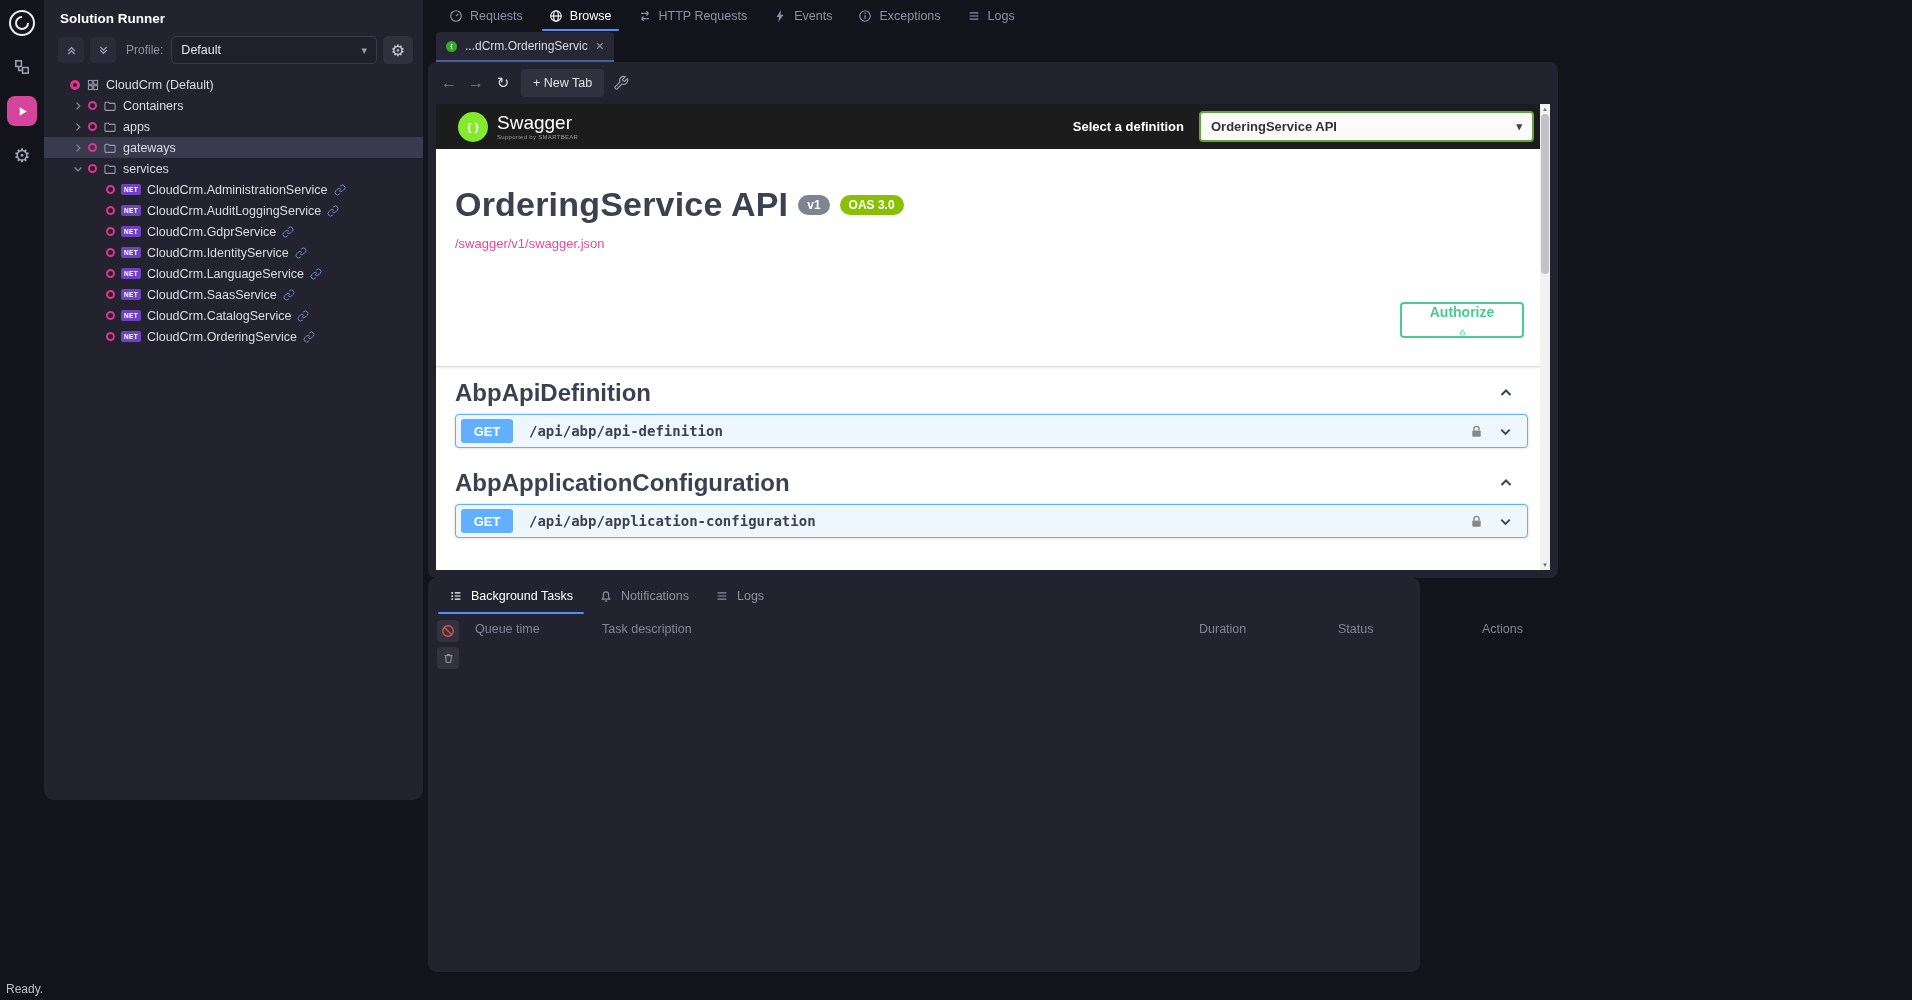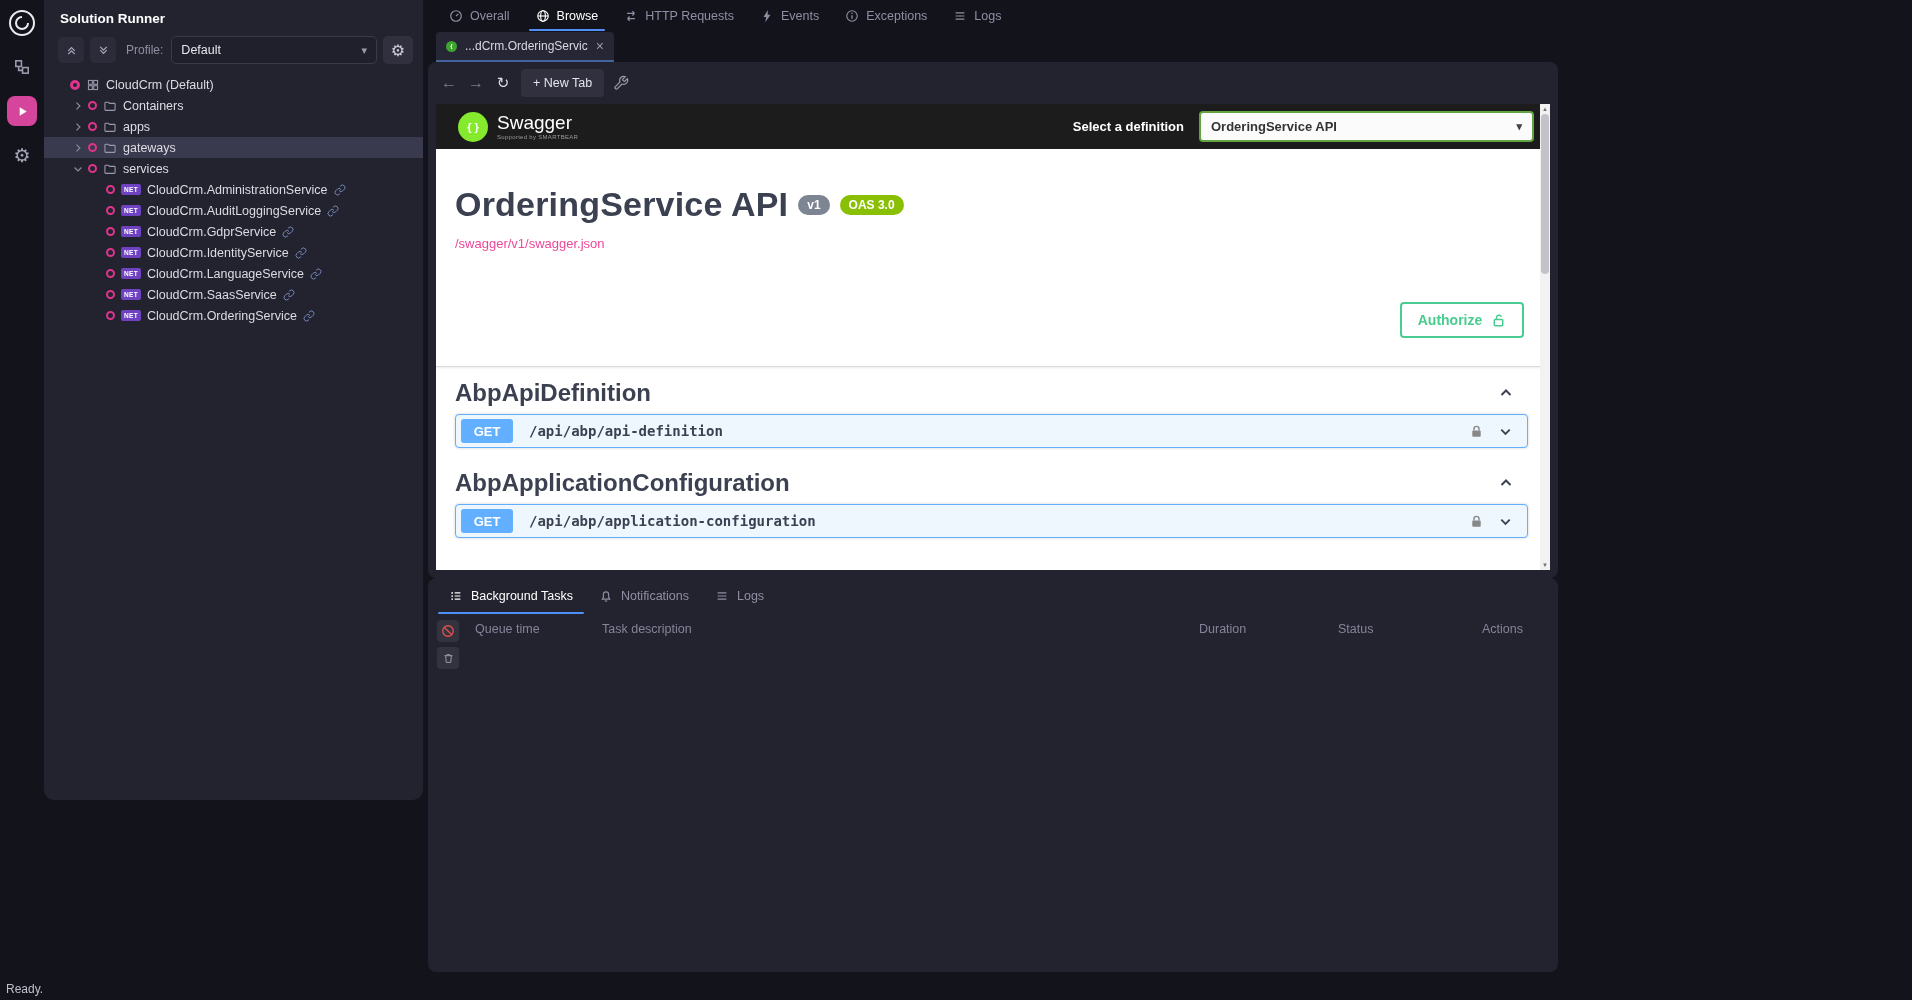--- a/index.html
+++ b/index.html
@@ -77,21 +77,21 @@
   .sw-select{width:335px;height:31px;background:#fbfbfb;border:2px solid #62a342;border-radius:4px;display:flex;align-items:center;padding:0 10px;font-size:13px;font-weight:700;color:#333;cursor:pointer;}
   .sw-select .sw-caret{margin-left:auto;color:#444;font-size:11px;}
 
   
   .sw-title-row{display:flex;align-items:center;gap:10px;margin:36px 0 0 19px;}
   .sw-title-row h1{font-size:34px;font-weight:700;color:var(--swdark);letter-spacing:.2px;}
   .pill{border-radius:57px;color:#fff;font-size:12px;font-weight:700;padding:3px 9px;}
   .pill.gray{background:#7d8492;}
   .pill.green{background:#89bf04;}
   .sw-link{display:inline-block;margin:12px 0 0 19px;font-size:13px;color:#ec4899;text-decoration:none;cursor:pointer;}
-  .sw-auth{position:absolute;right:26px;top:198px;width:124px;height:36px;background:#fff;border:2px solid var(--auth);border-radius:4px;color:var(--auth);font-size:14px;font-weight:700;display:flex;align-items:center;justify-content:center;gap:9px;cursor:pointer;font-family:"Liberation Sans",sans-serif;}
+  .sw-auth{position:absolute;right:26px;top:198px;width:124px;height:36px;background:#fff;border:2px solid var(--auth);border-radius:4px;color:var(--auth);font-size:14px;font-weight:700;display:flex;align-items:center;justify-content:center;gap:9px;cursor:pointer;font-family:"Liberation Sans",sans-serif;flex-direction:column;}
   .sw-auth svg{width:15px;height:15px;}
   .sw-divider{position:absolute;top:262px;left:0;right:0;border-bottom:1px solid #dcdcdc;box-shadow:0 1px 2px rgba(0,0,0,.12);}
 
   
   .sw-sections{position:absolute;top:268px;left:19px;right:22px;}
   .sw-tag{display:flex;align-items:center;justify-content:space-between;height:42px;margin-top:0;padding-right:14px;}
   .sw-tag h3{font-size:24px;font-weight:700;color:var(--swdark);}
   .tag-arrow{width:16px;height:16px;color:var(--swdark);cursor:pointer;}
   .opblock{height:34px;background:var(--getbg);border:1px solid var(--get);border-radius:4px;box-shadow:0 0 3px rgba(0,0,0,.19);display:flex;align-items:center;padding:0 8px 0 5px;margin-bottom:6px;cursor:pointer;}
   .opmethod{background:var(--get);color:#fff;font-size:13px;font-weight:700;border-radius:3px;min-width:52px;height:24px;display:flex;align-items:center;justify-content:center;}
@@ -99,21 +99,21 @@
   .oplock{width:15px;height:15px;color:#888;margin-right:14px;cursor:pointer;}
   .oparrow{width:15px;height:15px;color:var(--swdark);margin-right:6px;cursor:pointer;}
 
   
   .vscroll{position:absolute;top:0;right:0;width:10px;height:100%;background:#f2f2f2;display:flex;flex-direction:column;align-items:center;cursor:pointer;}
   .sarr{font-size:6px;color:#707070;padding:2px 0;}
   .sthumb{width:8px;height:160px;background:#c2c2c8;border-radius:4px;}
   .sarr.down{margin-top:auto;}
 
   
-  .bottom-panel{position:absolute;top:578px;left:0;width:1130px;height:394px;background:var(--panel);border-radius:8px;}
+  .bottom-panel{position:absolute;top:578px;left:0;width:992px;height:394px;background:var(--panel);border-radius:8px;}
   .bp-tabs{display:flex;height:36px;padding-left:8px;align-items:stretch;}
   .bp-tab{display:flex;align-items:center;gap:8px;padding:0 13px;font-size:12.5px;color:var(--muted);cursor:pointer;position:relative;}
   .bp-tab .ticn{width:14px;height:14px;}
   .bp-tab.active{color:#fff;}
   .bp-tab.active::after{content:"";position:absolute;left:2px;right:2px;bottom:0;height:2px;background:var(--blue);border-radius:2px;}
   .bp-side{position:absolute;left:9px;top:42px;display:flex;flex-direction:column;gap:5px;}
   .bp-side button{width:22px;height:22px;border:none;background:#33333f;border-radius:4px;display:flex;align-items:center;justify-content:center;cursor:pointer;padding:0;}
   .icn-cancel{width:14px;height:14px;color:#e05252;}
   .icn-trash{width:13px;height:13px;color:#9a9aae;}
   .bp-header{position:absolute;top:44px;left:0;right:0;height:18px;}
@@ -321,20 +321,32 @@
           <svg viewBox="0 0 24 24" fill="none" stroke="currentColor" stroke-width="2">
             <path d="M10 13a5 5 0 0 0 7.54.54l3-3a5 5 0 0 0-7.07-7.07l-1.72 1.71"></path>
             <path d="M14 11a5 5 0 0 0-7.54-.54l-3 3a5 5 0 0 0 7.07 7.07l1.71-1.71"></path>
           </svg>
         </span>
     </div>
     <div class="trow">
       <span class="ind" style="width:60px"></span>
         <span class="donut"></span>
       <span class="net">NET</span>
+      <span class="tlabel">CloudCrm.CatalogService</span>
+      <span class="linkicon">
+          <svg viewBox="0 0 24 24" fill="none" stroke="currentColor" stroke-width="2">
+            <path d="M10 13a5 5 0 0 0 7.54.54l3-3a5 5 0 0 0-7.07-7.07l-1.72 1.71"></path>
+            <path d="M14 11a5 5 0 0 0-7.54-.54l-3 3a5 5 0 0 0 7.07 7.07l1.71-1.71"></path>
+          </svg>
+        </span>
+    </div>
+    <div class="trow">
+      <span class="ind" style="width:60px"></span>
+        <span class="donut"></span>
+      <span class="net">NET</span>
       <span class="tlabel">CloudCrm.OrderingService</span>
       <span class="linkicon">
           <svg viewBox="0 0 24 24" fill="none" stroke="currentColor" stroke-width="2">
             <path d="M10 13a5 5 0 0 0 7.54.54l3-3a5 5 0 0 0-7.07-7.07l-1.72 1.71"></path>
             <path d="M14 11a5 5 0 0 0-7.54-.54l-3 3a5 5 0 0 0 7.07 7.07l1.71-1.71"></path>
           </svg>
         </span>
     </div>
   </div>
 </section>
@@ -342,21 +354,21 @@
 <main class="main">
 
   <nav class="top-tabs">
     <div class="ttab">
       <span class="ticn">
           <svg viewBox="0 0 16 16" fill="none" stroke="currentColor" stroke-width="1.4">
             <circle cx="8" cy="8" r="6"></circle>
             <path d="M8 8l2.8-2.4"></path>
           </svg>
         </span>
-      <span>Overall</span>
+      <span>Requests</span>
     </div>
     <div class="ttab active">
       <span class="ticn">
           <svg viewBox="0 0 16 16" fill="none" stroke="currentColor" stroke-width="1.3">
             <circle cx="8" cy="8" r="6"></circle>
             <ellipse cx="8" cy="8" rx="2.7" ry="6"></ellipse>
             <path d="M2.3 8h11.4"></path>
           </svg>
         </span>
       <span>Browse</span>

